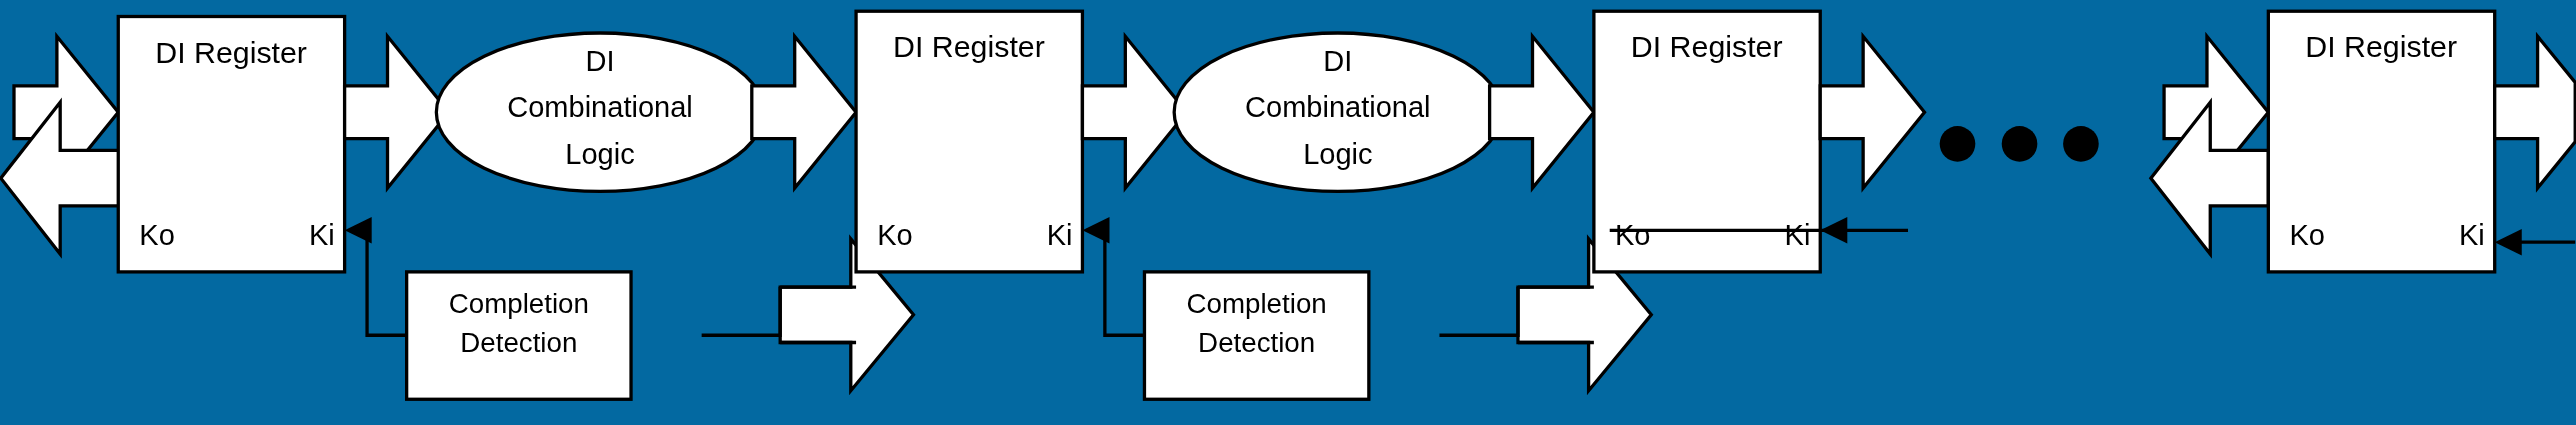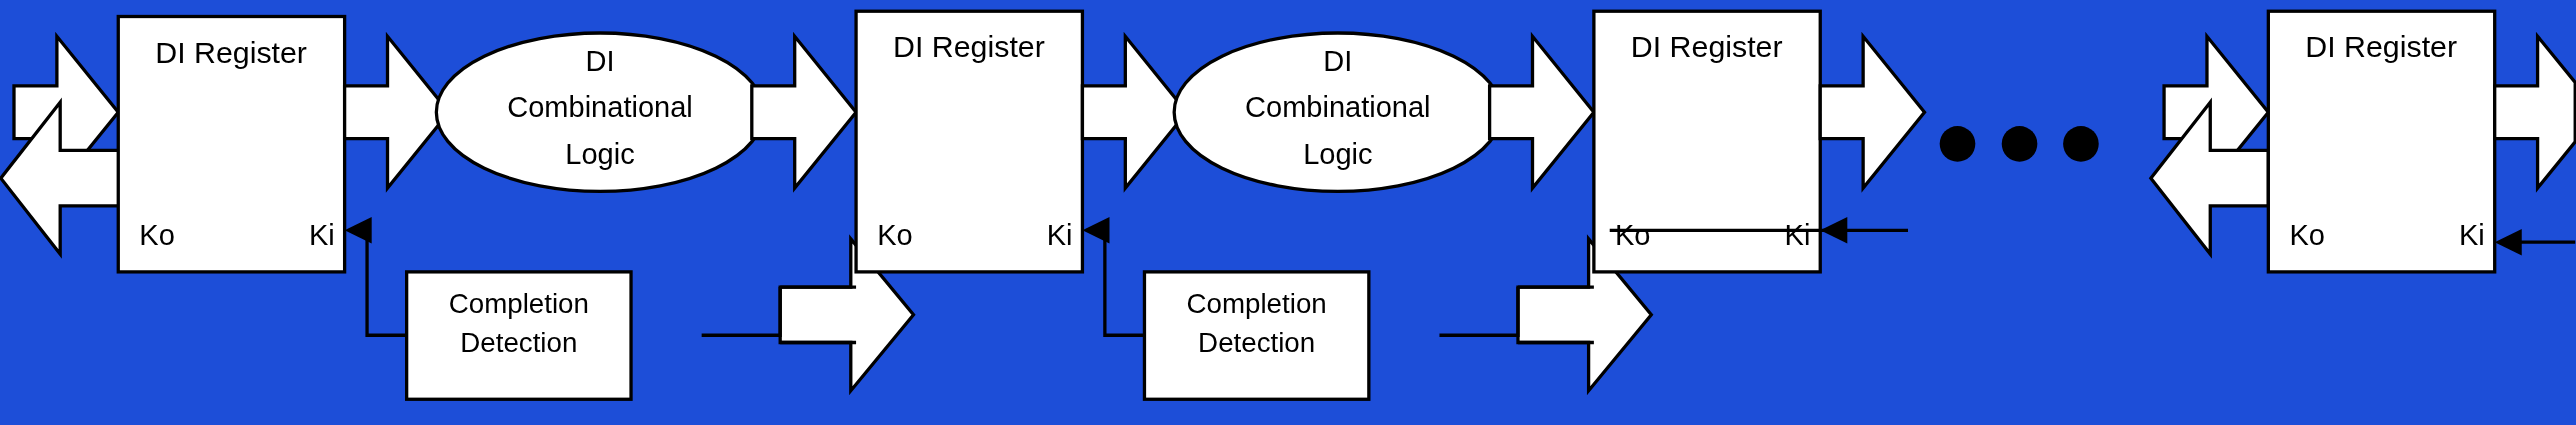--- a/index.html
+++ b/index.html
@@ -10,21 +10,21 @@
   body {
     width: 2576px;
     height: 425px;
     overflow: hidden;
     font-family: "Liberation Sans", sans-serif;
   }
   #diagram-root {
     position: relative;
     width: 2576px;
     height: 425px;
-    background: #1d4ed8;
+    background: #0369a1;
   }
   svg#pipeline-svg {
     display: block;
     width: 2576px;
     height: 425px;
   }
   .blk-outline {
     fill: #ffffff;
     stroke: #000000;
     stroke-width: 5;

